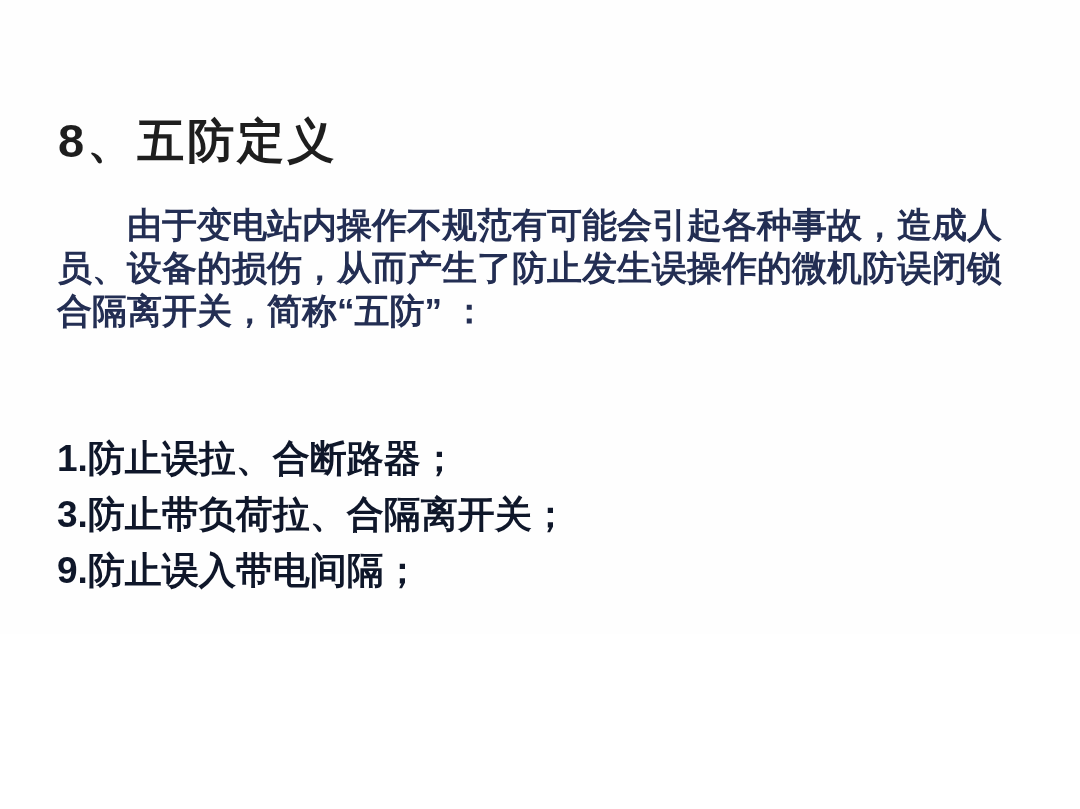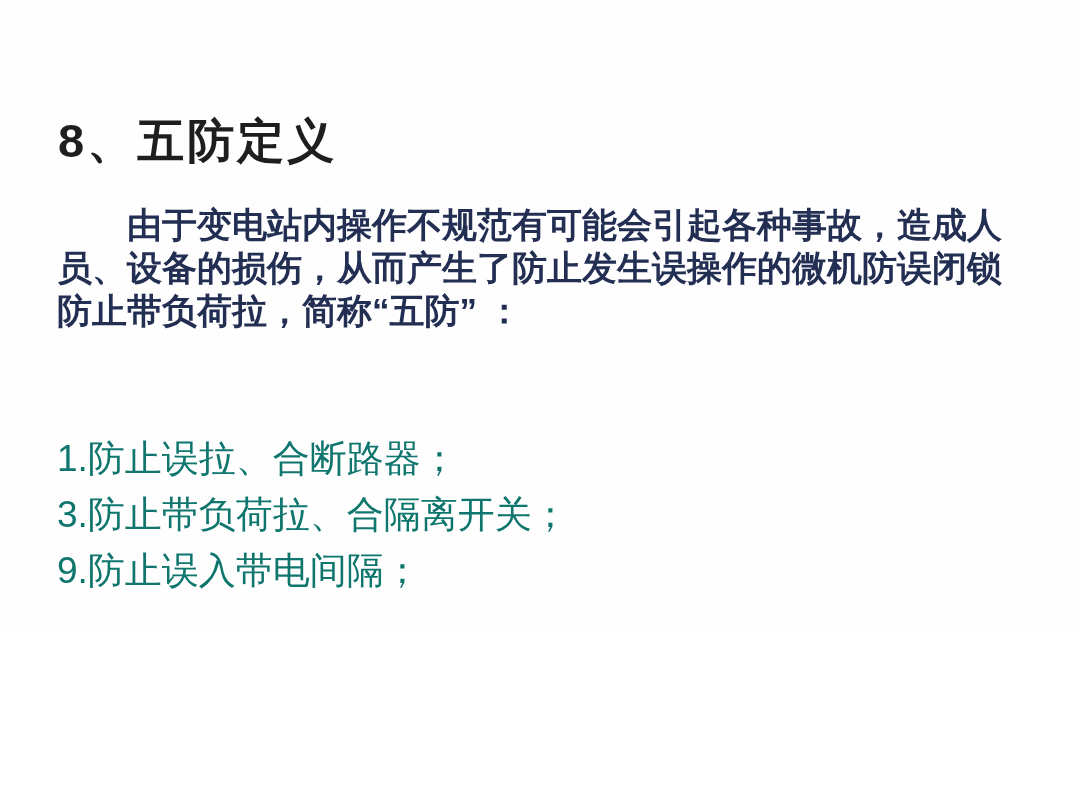--- a/index.html
+++ b/index.html
@@ -40,22 +40,22 @@
   }
   .body-paragraph .para-line.first {
     text-indent: 2em;
   }
   .prevention-list {
     position: absolute;
     left: 57px;
     top: 431px;
     font-size: 37px;
     line-height: 56px;
-    font-weight: 400;
-    color: #0f766e;
+    font-weight: 700;
+    color: #0f172a;
   }
   .prevention-list .list-item {
     white-space: nowrap;
   }
   .page-number {
     position: absolute;
     left: 8px;
     top: 752px;
     width: 1080px;
     text-align: center;
@@ -67,21 +67,21 @@
 </head>
 <body>
 
 <div class="slide">
 
   <div class="slide-title">8、五防定义</div>
 
   <div class="body-paragraph">
     <div class="para-line first">由于变电站内操作不规范有可能会引起各种事故，造成人</div>
     <div class="para-line">员、设备的损伤，从而产生了防止发生误操作的微机防误闭锁</div>
-    <div class="para-line">防止带负荷拉，简称“五防” ：</div>
+    <div class="para-line">合隔离开关，简称“五防” ：</div>
   </div>
 
   <div class="prevention-list">
     <div class="list-item">1.防止误拉、合断路器；</div>
     <div class="list-item">3.防止带负荷拉、合隔离开关；</div>
     <div class="list-item">9.防止误入带电间隔；</div>
   </div>
 
   <div class="page-number">75</div>
 

